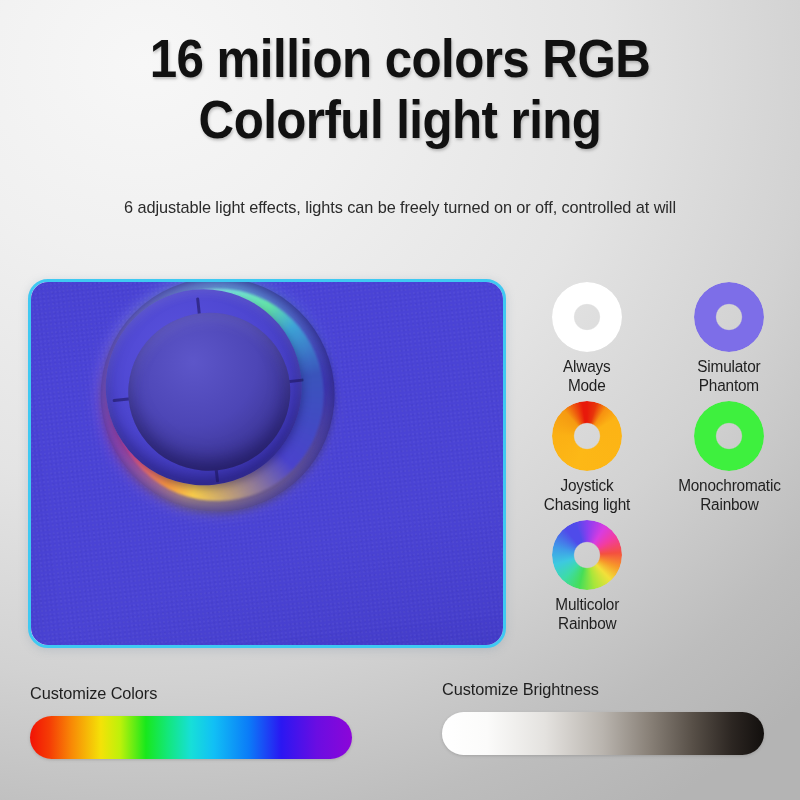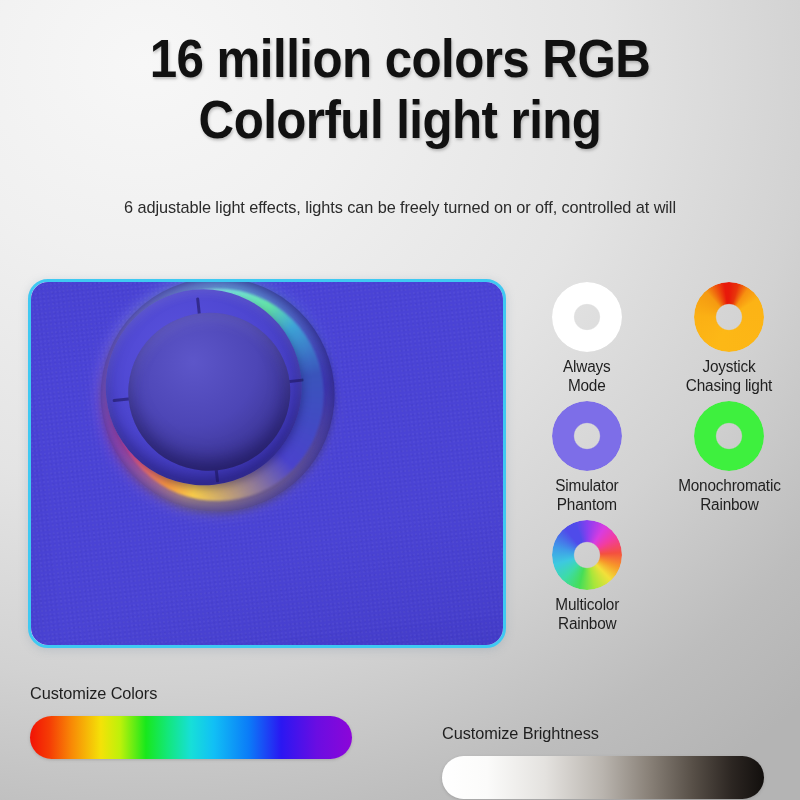--- a/index.html
+++ b/index.html
@@ -310,21 +310,21 @@
     font-size: 16px;
     line-height: 1.16;
     letter-spacing: -0.2px;
     transform: scaleX(0.96);
   }
   .effect-label span { display: block; white-space: nowrap; }
 
   
   .slider-group { position: absolute; }
   .slider-group.colors     { left: 30px;  top: 684px; }
-  .slider-group.brightness { left: 442px; top: 680px; margin-top: 44px; }
+  .slider-group.brightness { left: 442px; top: 680px; }
 
   .slider-title {
     color: #1f1f1f;
     font-size: 17px;
     letter-spacing: -0.1px;
     margin-bottom: 12px;
     transform: scaleX(0.96);
     transform-origin: 0 50%;
     white-space: nowrap;
   }
@@ -404,32 +404,32 @@
     <div class="effect-cell">
       <div class="ring ring-hole ring-always"></div>
       <div class="effect-label">
         <span>Always</span>
         <span>Mode</span>
       </div>
     </div>
 
 
     <div class="effect-cell">
+      <div class="ring ring-hole ring-phantom"></div>
+      <div class="effect-label">
+        <span>Simulator</span>
+        <span>Phantom</span>
+      </div>
+    </div>
+
+    <div class="effect-cell">
       <div class="ring ring-hole ring-chasing"></div>
       <div class="effect-label">
         <span>Joystick</span>
         <span>Chasing light</span>
-      </div>
-    </div>
-
-    <div class="effect-cell">
-      <div class="ring ring-hole ring-phantom"></div>
-      <div class="effect-label">
-        <span>Simulator</span>
-        <span>Phantom</span>
       </div>
     </div>
 
     <div class="effect-cell">
       <div class="ring ring-hole ring-mono"></div>
       <div class="effect-label">
         <span>Monochromatic</span>
         <span>Rainbow</span>
       </div>
     </div>

